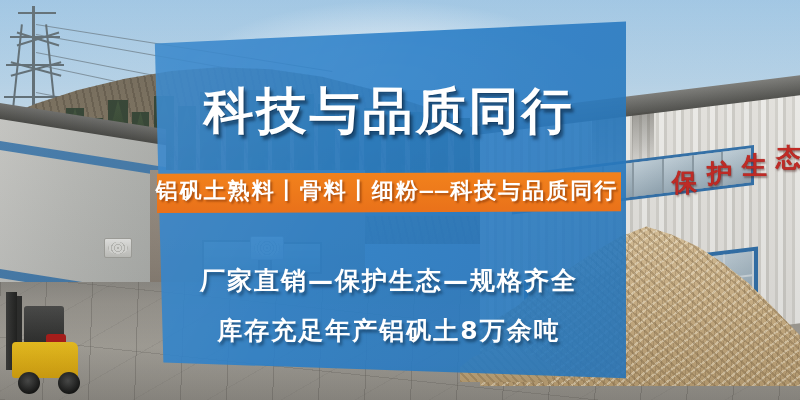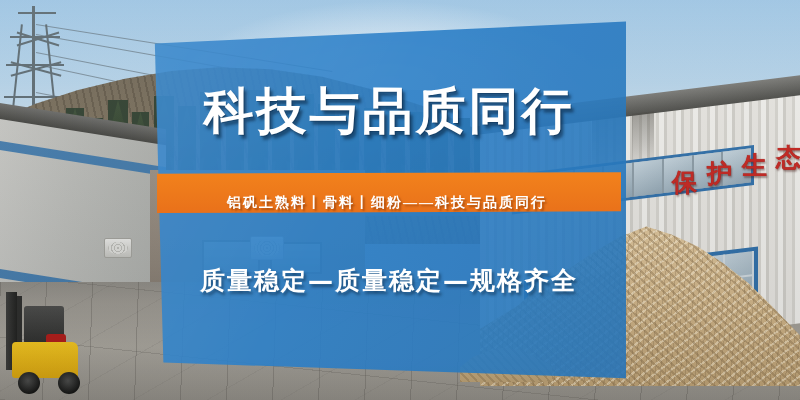--- a/index.html
+++ b/index.html
@@ -290,23 +290,23 @@
     color:#ffffff;text-align:center;
   }
   .headline{
     position:absolute;left:0;top:62px;width:474px;
     font-size:50px;line-height:58px;font-weight:700;
     letter-spacing:3px;
     font-family:"DejaVu Sans","Liberation Sans",sans-serif;
     text-shadow:3px 4px 3px rgba(10,38,66,.58), 1px 1px 0 rgba(9,36,62,.40);
   }
   .ribbon-text{
-    position:absolute;left:0;top:171px;width:470px;
-    font-size:14px;line-height:24px;font-weight:700;letter-spacing:2px;
-    font-family:Liberation Serif, serif;
+    position:absolute;left:0;top:161px;width:470px;
+    font-size:22px;line-height:24px;font-weight:700;letter-spacing:2px;
+    font-family:Liberation Mono, monospace;
     text-shadow:2px 2px 2px rgba(120,48,6,.55);
   }
   .sub1,.sub2{
     position:absolute;left:0;width:474px;
     font-size:25px;line-height:32px;font-weight:700;letter-spacing:2px;
     font-family:"DejaVu Sans","Liberation Sans",sans-serif;
     text-shadow:2px 3px 3px rgba(10,38,66,.55);
   }
   .sub1{top:245px;}
   .sub2{top:295px;}
@@ -472,17 +472,18 @@
       <div class="panel-grad"></div>
     </div>
     <div class="ribbon"></div>
   </div>
 
   <div class="textlayer">
     <div class="headline">科技与品质同行</div>
 
     <div class="ribbon-text">铝矾土熟料丨骨料丨细粉——科技与品质同行</div>
 
-    <div class="sub1">质量稳定—质量稳定—规格齐全</div>
-
+    <div class="sub1">厂家直销—保护生态—规格齐全</div>
+
+    <div class="sub2">库存充足年产铝矾土8万余吨</div>
   </div>
 
 </div>
 
 </body></html>

